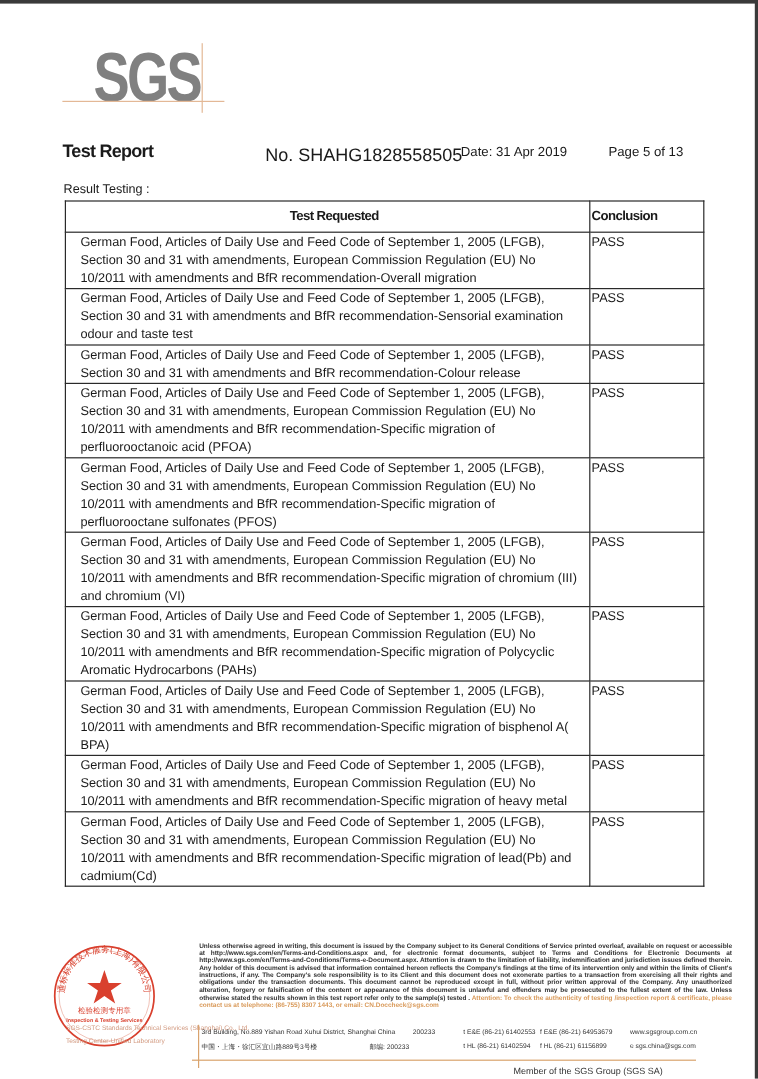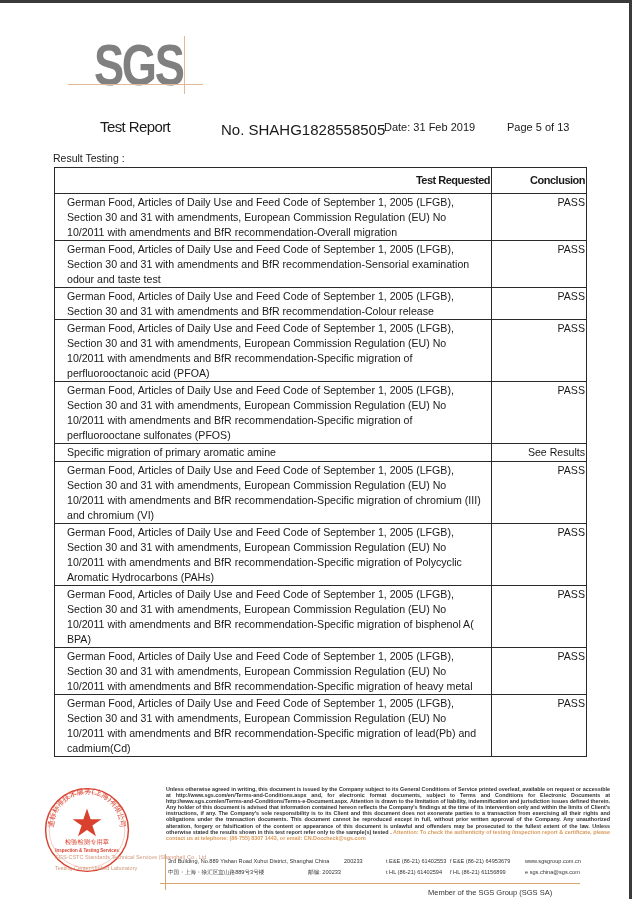--- a/index.html
+++ b/index.html
@@ -7,54 +7,54 @@
       width: 632px; height: 899px; overflow: hidden;
       background: #ffffff;
       font-family: "Liberation Sans", sans-serif;
       color: #1a1a1a;
       position: relative;
     }
     .top-bar { position: absolute; left: 0; top: 0; width: 632px; height: 3px; background: #3a3a3a; }
     .right-bar { position: absolute; right: 0; top: 0; width: 3px; height: 899px; background: #3a3a3a; }
 
     
-    .logo { position: absolute; left: 68px; top: 30px; width: 136px; height: 66px; }
+    .logo { position: absolute; left: 52px; top: 30px; width: 136px; height: 66px; }
     .logo .word {
       position: absolute; left: 26px; top: 6px;
       font-family: "Liberation Sans", sans-serif; font-weight: bold;
       font-size: 58px; line-height: 58px; color: #808080;
       letter-spacing: -3px; transform: scaleX(0.78); transform-origin: left top;
     }
     .logo .hline { position: absolute; left: 0; top: 54px; width: 135px; height: 1px; background: #e3b896; }
     .logo .vline { position: absolute; left: 116px; top: 6px; width: 1px; height: 58px; background: #e3b896; }
 
     
     .hdr { position: absolute; top: 118px; left: 0; width: 632px; height: 20px; }
-    .hdr .title { position: absolute; left: 52px; top: 0; font-size: 15px; font-weight: normal; letter-spacing: -0.6px; margin-left: 48px; }
+    .hdr .title { position: absolute; left: 52px; top: 0; font-size: 15px; font-weight: bold; letter-spacing: -0.6px; }
     .hdr .no { position: absolute; left: 221px; top: 3px; font-size: 15px; }
     .hdr .date { position: absolute; left: 384px; top: 3px; font-size: 11px; }
     .hdr .page { position: absolute; left: 507px; top: 3px; font-size: 11px; }
 
     .summary-label { position: absolute; left: 53px; top: 152px; font-size: 10.5px; }
 
     
     table.results {
       position: absolute; left: 54px; top: 167px; width: 533px;
       border-collapse: collapse;
       font-size: 10.6px; line-height: 15px;
     }
     table.results th, table.results td {
       border: 1px solid #2a2a2a; vertical-align: top;
     }
     table.results tr { border-bottom: 1.5px solid #1a1a1a; }
     table.results th { height: 23px; font-weight: bold; letter-spacing: -0.5px; font-size: 11px; vertical-align: middle; }
-    table.results th.c1 { text-align: right; padding-left: 12px; }
-    table.results th.c2 { text-align: right; }
+    table.results th.c1 { text-align: center; padding-left: 12px; }
+    table.results th.c2 { text-align: left; }
     table.results td.c1 { padding: 1px 6px 0 12px; width: 418px; }
-    table.results td.c2 { text-align: right; padding-top: 1px; }
+    table.results td.c2 { text-align: left; padding-top: 1px; }
 
     
     .stamp { position: absolute; left: 42px; top: 785px; width: 90px; height: 90px; }
     .stamp-caption { position: absolute; left: 55px; top: 852px; font-size: 5.5px; color: #d29a80; line-height: 11px; }
     .legal {
       position: absolute; left: 166px; top: 786px; width: 444px;
       font-size: 5.4px; line-height: 6.1px; font-weight: bold; color: #333;
       text-align: justify;
     }
     .legal .attn { color: #d99a5a; }
@@ -72,21 +72,21 @@
 
 <div class="logo">
   <div class="word">SGS</div>
   <div class="hline"></div>
   <div class="vline"></div>
 </div>
 
 <div class="hdr">
   <span class="title">Test Report</span>
   <span class="no">No. SHAHG1828558505</span>
-  <span class="date">Date: 31 Feb 2019</span>
+  <span class="date">Date: 31 Apr 2019</span>
   <span class="page">Page 5 of 13</span>
 </div>
 
 <div class="summary-label">Result Testing :</div>
 
 <table class="results">
   <thead>
     <tr>
       <th class="c1">Test Requested</th>
       <th class="c2">Conclusion</th>
@@ -105,24 +105,20 @@
         <td class="c1">German Food, Articles of Daily Use and Feed Code of September 1, 2005 (LFGB), Section 30 and 31 with amendments and BfR recommendation-Colour release</td>
         <td class="c2">PASS</td>
       </tr>
       <tr>
         <td class="c1">German Food, Articles of Daily Use and Feed Code of September 1, 2005 (LFGB), Section 30 and 31 with amendments, European Commission Regulation (EU) No 10/2011 with amendments and BfR recommendation-Specific migration of perfluorooctanoic acid (PFOA)</td>
         <td class="c2">PASS</td>
       </tr>
       <tr>
         <td class="c1">German Food, Articles of Daily Use and Feed Code of September 1, 2005 (LFGB), Section 30 and 31 with amendments, European Commission Regulation (EU) No 10/2011 with amendments and BfR recommendation-Specific migration of perfluorooctane sulfonates (PFOS)</td>
         <td class="c2">PASS</td>
-      </tr>
-      <tr>
-        <td class="c1">Specific migration of primary aromatic amine</td>
-        <td class="c2">See Results</td>
       </tr>
       <tr>
         <td class="c1">German Food, Articles of Daily Use and Feed Code of September 1, 2005 (LFGB), Section 30 and 31 with amendments, European Commission Regulation (EU) No 10/2011 with amendments and BfR recommendation-Specific migration of chromium (III) and chromium (VI)</td>
         <td class="c2">PASS</td>
       </tr>
       <tr>
         <td class="c1">German Food, Articles of Daily Use and Feed Code of September 1, 2005 (LFGB), Section 30 and 31 with amendments, European Commission Regulation (EU) No 10/2011 with amendments and BfR recommendation-Specific migration of Polycyclic Aromatic Hydrocarbons (PAHs)</td>
         <td class="c2">PASS</td>
       </tr>
       <tr>

